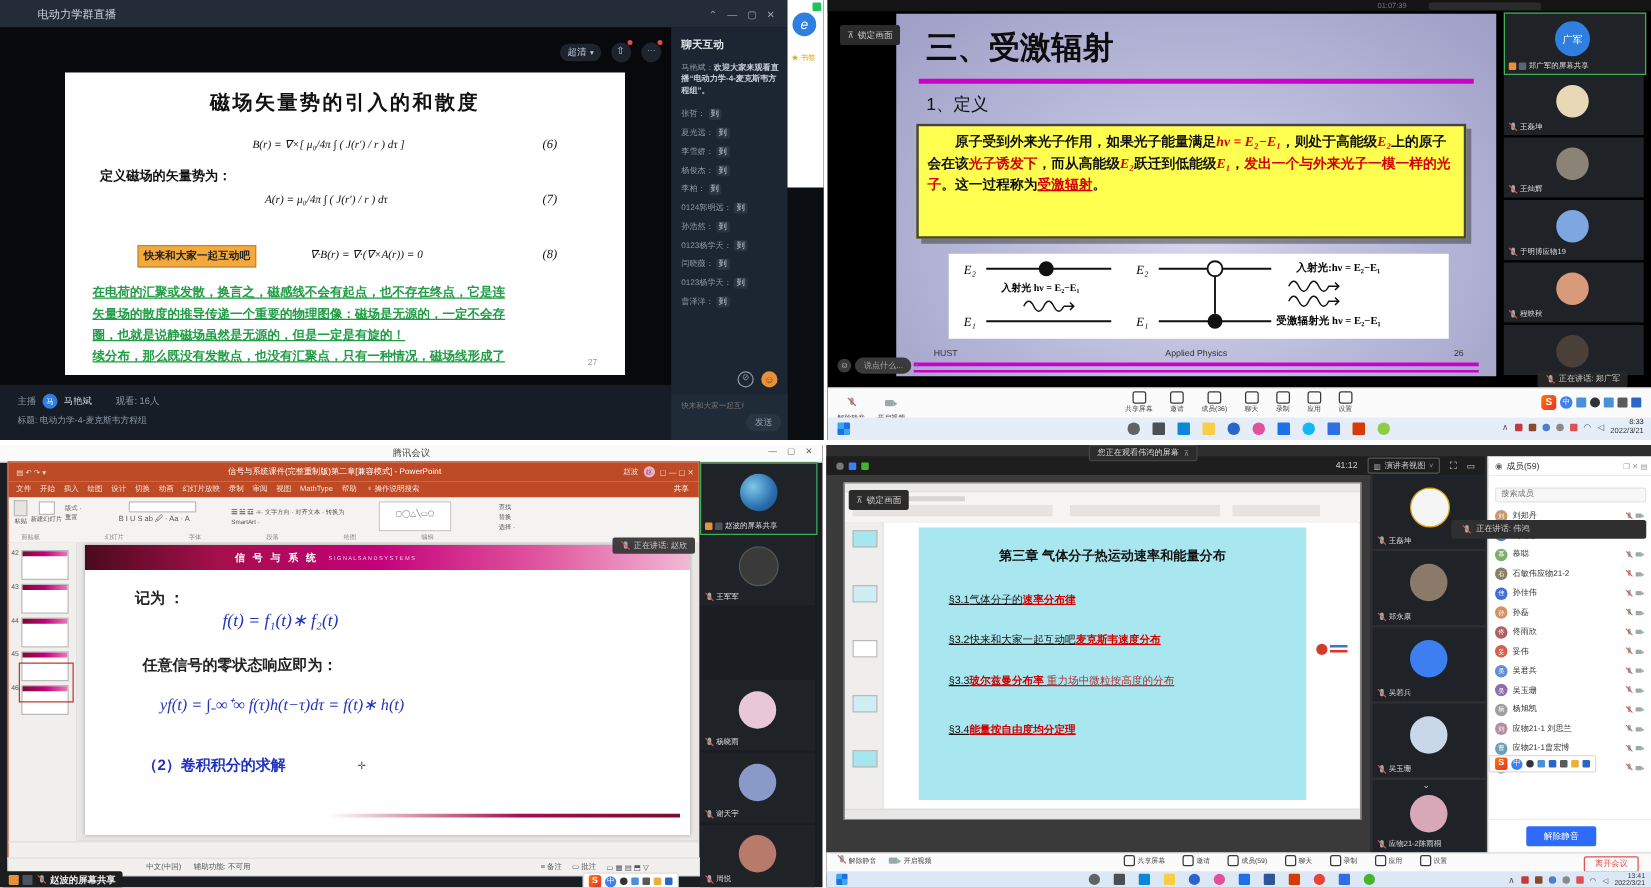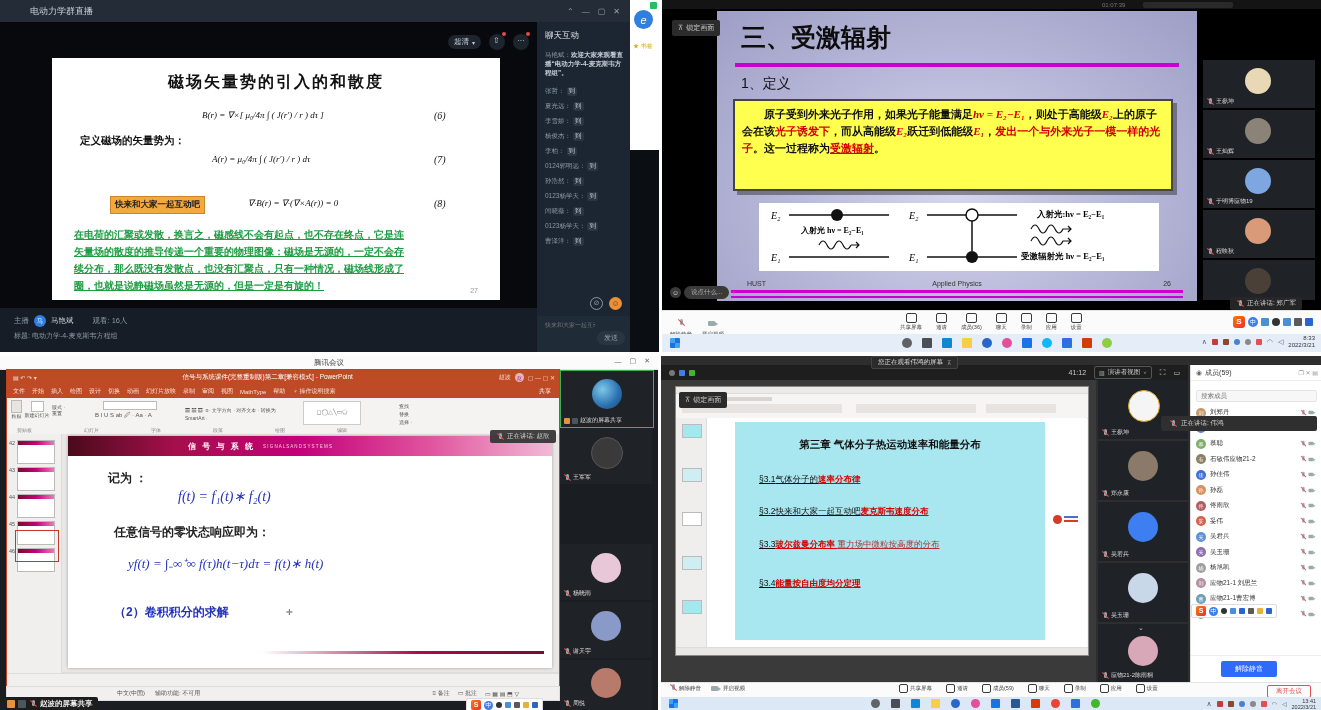--- a/index.html
+++ b/index.html
@@ -69,38 +69,38 @@
     <div class="abs eq" style="left:382px;top:52px;font-size:10px">(6)</div>
     <div class="abs eq" style="left:160px;top:96px;font-size:9px">A(r) = μ₀/4π ∫ ( J(r′) / r ) dτ</div>
     <div class="abs eq" style="left:382px;top:96px;font-size:10px">(7)</div>
     <div class="abs" style="left:58px;top:138px;background:#f4a93d;border:1px solid #c9872a;font-size:8.5px;font-weight:bold;color:#222;padding:2px 4px">快来和大家一起互动吧</div>
     <div class="abs eq" style="left:196px;top:140px;font-size:9px">∇·B(r) = ∇·(∇×A(r)) = 0</div>
     <div class="abs eq" style="left:382px;top:140px;font-size:10px">(8)</div>
     <div class="abs" style="left:22px;top:168px;width:408px;font-size:10px;line-height:17px;font-family:'Liberation Serif',serif;font-weight:bold">
 
     <div class="green">在电荷的汇聚或发散，换言之，磁感线不会有起点，也不存在终点，它是连</div>
         <div class="green">矢量场的散度的推导传递一个重要的物理图像：磁场是无源的，一定不会存</div>
+        <div class="green">圈，也就是说静磁场虽然是无源的，但是一定是有旋的！</div>
         <div class="green">续分布，那么既没有发散点，也没有汇聚点，只有一种情况，磁场线形成了</div>
-        <div class="green">圈，也就是说静磁场虽然是无源的，但是一定是有旋的！</div>
       </div>
     <div class="abs" style="right:22px;bottom:6px;font-size:7px;color:#999">27</div>
   </div>
 
   <div class="abs" style="left:0;top:308px;width:630px;height:44px;background:#161d26">
     <div class="row" style="margin:7px 0 0 14px;gap:5px">
       <span style="font-size:7.5px;color:#8b98a5">主播</span>
       <span class="avatar" style="width:12px;height:12px;background:#2f7fe0;font-size:6px">马</span>
       <span style="font-size:7.5px;color:#cdd5dd">马艳斌</span>
       <span style="font-size:7.5px;color:#8b98a5;margin-left:14px">观看: 16人</span>
     </div>
     <div style="margin:4px 0 0 14px;font-size:7px;color:#8b98a5">标题: 电动力学-4-麦克斯韦方程组</div>
   </div>
 
   <div class="abs" style="left:537px;top:22px;width:93px;height:330px;background:#1c2632">
-    <div style="font-size:8.5px;color:#dfe5ea;font-weight:normal;padding:8px 0 6px 8px">聊天互动</div>
+    <div style="font-size:8.5px;color:#dfe5ea;font-weight:bold;padding:8px 0 6px 8px">聊天互动</div>
     <div style="padding:2px 6px 4px 8px;font-size:6.5px;line-height:9px">
       <span style="color:#8b98a5">马艳斌：</span><span style="color:#c7d0d9;font-weight:bold">欢迎大家来观看直播“电动力学-4-麦克斯韦方程组”。</span>
     </div>
     <div style="padding-left:8px">
 
         <div style="font-size:6.5px;margin:6px 0" class="row">
           <span style="color:#8b98a5">张哲：</span>
           <span style="color:#cdd5dd;background:#2a3542;border-radius:2px;padding:0 2px;margin-left:2px">到</span>
         </div>
 
@@ -221,20 +221,28 @@
     <span style="color:#bbb;font-size:7px">⊼</span>
     <span style="color:#ccc;font-size:7px">锁定画面</span>
   </div>
 
   <div class="abs row" style="left:8px;top:286px;gap:3px">
     <span class="dot" style="width:11px;height:11px;background:#3a3a3a;color:#ddd;font-size:7px;text-align:center;line-height:11px">☺</span>
     <span class="pill" style="background:#3a3a3a;color:#aaa;font-size:6.5px;padding:2px 7px">说点什么...</span>
     <span style="color:#888;font-size:7px">‹</span>
   </div>
 
+  <div class="tile" style="left:541px;top:10px;width:112px;height:48px;border:1px solid #3fae57">
+    <span class="avatar" style="position:absolute;left:40px;top:6px;width:28px;height:28px;background:#2f7fe0;font-size:8px">广军</span>
+    <span class="tlbl">
+        <span class="chip" style="background:#e8903a"></span>
+        <span class="chip" style="background:#5a6672"></span>
+        <span>郑广军的屏幕共享</span>
+      </span>
+  </div>
   <div class="tile" style="left:541px;top:60px;width:112px;height:48px">
     <span class="avatar" style="position:absolute;left:42px;top:8px;width:26px;height:26px;background:#e9d8b5"></span>
     <span class="tlbl">
         <span class="micoff"></span>
         <span>王磊坤</span>
       </span>
   </div>
   <div class="tile" style="left:541px;top:110px;width:112px;height:48px">
     <span class="avatar" style="position:absolute;left:42px;top:8px;width:26px;height:26px;background:#8b8378"></span>
     <span class="tlbl">

